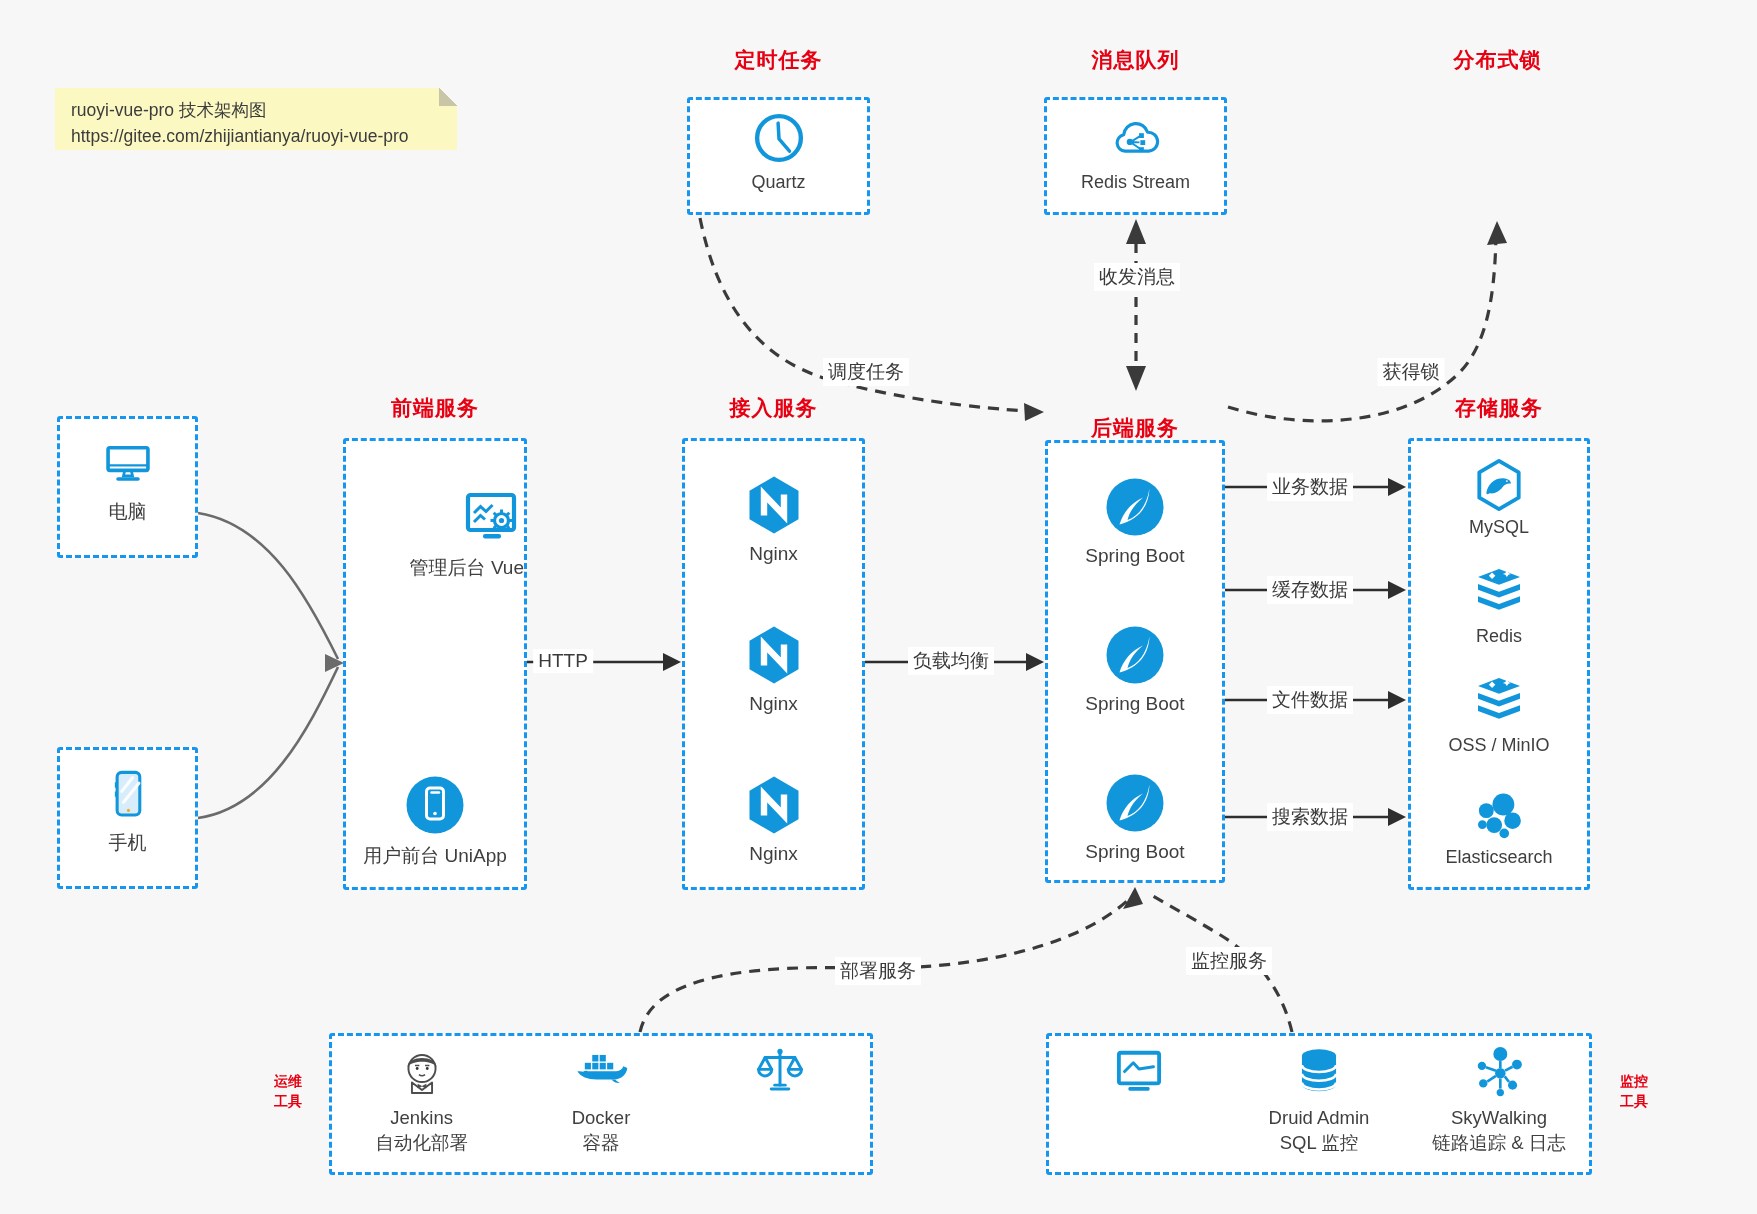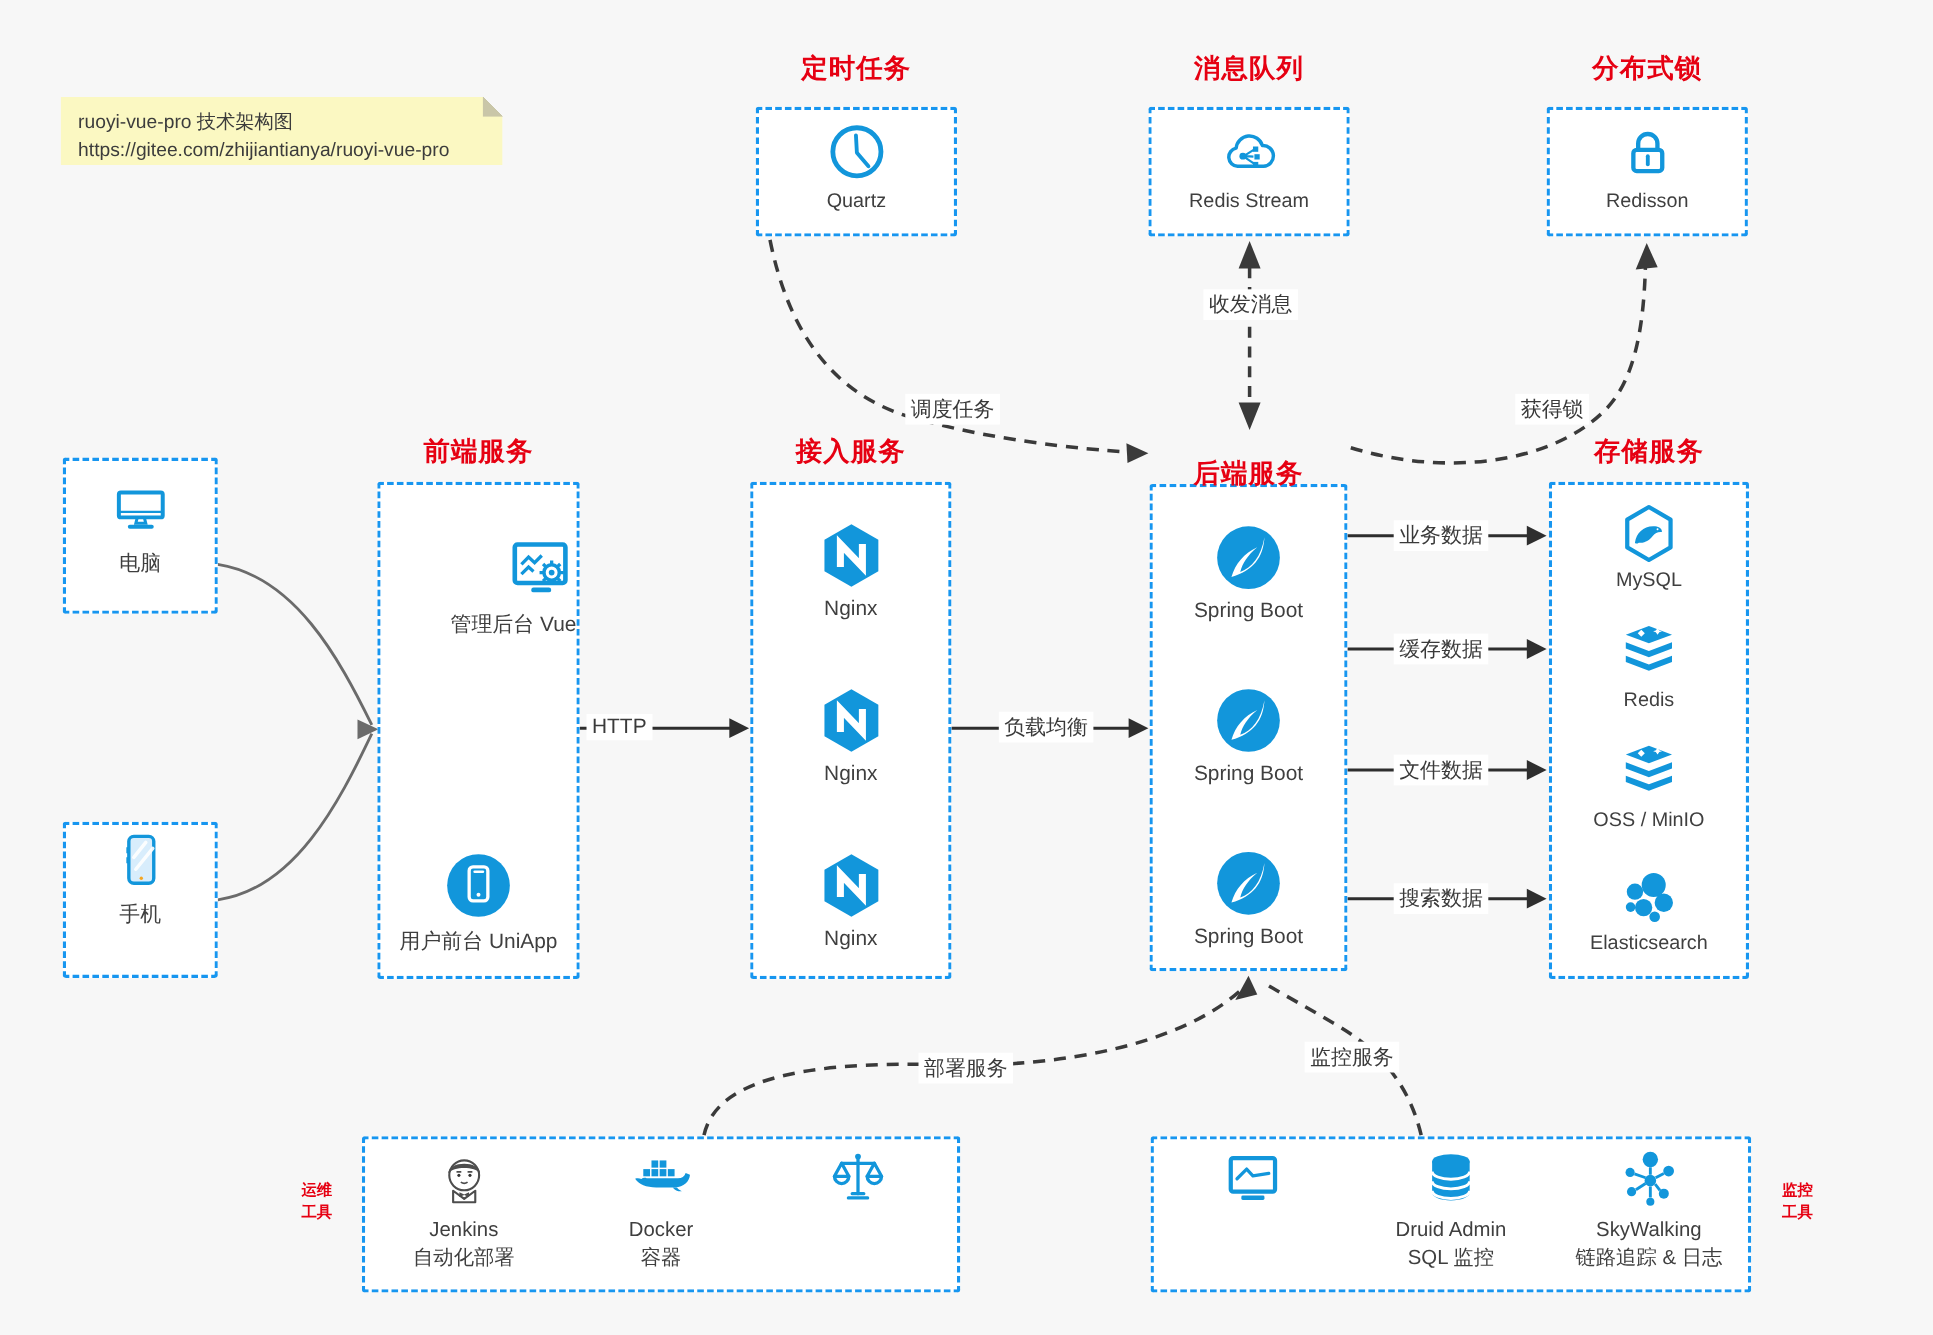--- a/index.html
+++ b/index.html
@@ -1,20 +1,20 @@
 <!DOCTYPE html>
 <html><head>
 <meta charset="utf-8">
 <style>
   html,body{margin:0;padding:0;background:#f7f7f7;}
   .canvas{position:relative;width:1757px;height:1214px;background:#f7f7f7;overflow:hidden;
           font-family:"Liberation Sans","DejaVu Sans",sans-serif;color:#3f3f3f;}
   #edges{position:absolute;left:0;top:0;z-index:1;pointer-events:none;}
   .dash-box{position:absolute;border:3px dashed #1796f0;background:#fff;border-radius:3px;z-index:2;box-sizing:border-box;}
-  .grp-title{position:absolute;color:#e60012;font-weight:bold;font-size:24px;text-align:center;z-index:3;letter-spacing:1px;}
+  .grp-title{position:absolute;color:#e60012;font-weight:bold;font-size:21px;text-align:center;z-index:3;letter-spacing:1px;}
   .node{position:absolute;width:100%;text-align:center;}
   .node .lbl{margin-top:6px;font-size:19px;color:#3f3f3f;}
   .node .lbl.sm{font-size:18px;}
   .edge-label{position:absolute;transform:translate(-50%,-50%);background:#fff;padding:1px 5px;
               font-size:19px;color:#3a3a3a;white-space:nowrap;z-index:4;}
   .side-label{position:absolute;color:#e60012;font-weight:bold;font-size:14px;line-height:1.4;text-align:center;z-index:3;}
   .b-items{display:flex;height:100%;align-items:flex-start;}
   .b-item{flex:1;text-align:center;padding-top:8px;}
   .b-item .lbl{font-size:18.5px;color:#3f3f3f;line-height:1.35;margin-top:6px;}
   .note{position:absolute;left:55px;top:88px;width:402px;height:62px;background:#fbf8c2;z-index:3;
@@ -252,39 +252,31 @@
     </div>
   </div>
   <div class="dash-box" style="left:1044px;top:97px;width:183px;height:118px;">
     <div class="node" style="top:10px;">
       <svg class="icon" width="56" height="56">
           <use href="#sym-cloud-share"></use>
         </svg>
       <div class="lbl sm">Redis Stream</div>
     </div>
   </div>
-  <div class="dash-box" style="left:1406px;top:97px;width:183px;height:118px;">
-    <div class="node" style="top:10px;">
-      <svg class="icon" width="56" height="56">
-          <use href="#sym-lock"></use>
-        </svg>
-      <div class="lbl sm">Redisson</div>
-    </div>
-  </div>
 
   <div class="dash-box" style="left:57px;top:416px;width:141px;height:142px;">
     <div class="node" style="top:16px;">
       <svg class="icon" width="58" height="58">
           <use href="#sym-desktop"></use>
         </svg>
       <div class="lbl">电脑</div>
     </div>
   </div>
   <div class="dash-box" style="left:57px;top:747px;width:141px;height:142px;">
-    <div class="node" style="top:4px;">
+    <div class="node" style="top:16px;">
       <svg class="icon" width="58" height="58">
           <use href="#sym-smartphone"></use>
         </svg>
       <div class="lbl">手机</div>
     </div>
   </div>
 
   <div class="grp-title" style="left:343px;top:394px;width:184px;">前端服务</div>
   <div class="grp-title" style="left:682px;top:394px;width:183px;">接入服务</div>
   <div class="grp-title" style="left:1045px;top:394px;width:180px;margin-top:20px;">后端服务</div>

